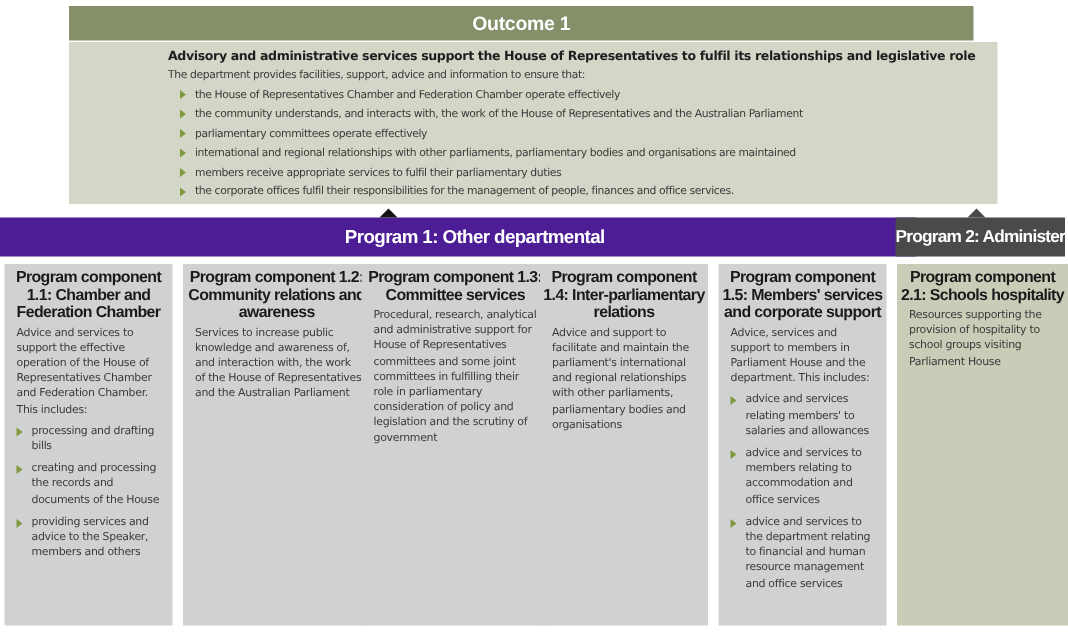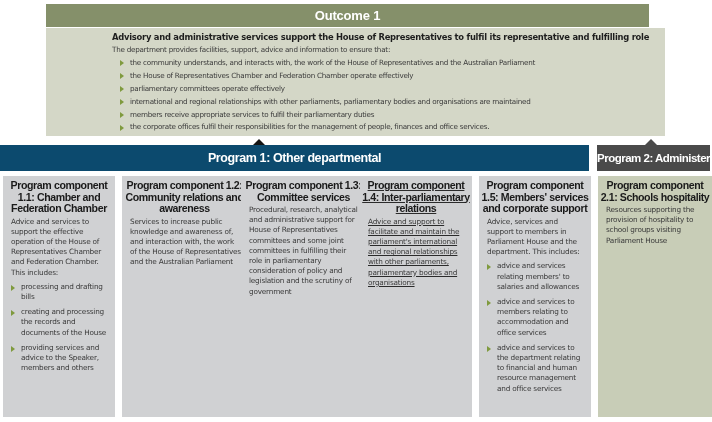--- a/index.html
+++ b/index.html
@@ -5,45 +5,45 @@
   html,body{margin:0;padding:0;background:#fff;}
   body{width:712px;height:422px;position:relative;overflow:hidden;font-family:"DejaVu Sans",sans-serif;color:#2b2b2b;}
   .outcome-head{position:absolute;left:46px;top:4px;width:603px;height:23px;background:#85906a;color:#fff;
     font-family:"Liberation Sans",sans-serif;font-weight:bold;font-size:13px;line-height:23px;text-align:center;transform-origin:center;letter-spacing:-0.2px;}
   .outcome-body{position:absolute;left:46px;top:28px;width:619px;height:108px;background:#d4d7c7;}
   .outcome-title{position:absolute;left:66px;top:4px;font-size:8.4px;font-weight:bold;color:#1e1e1e;letter-spacing:-0.25px;white-space:nowrap;}
   .outcome-intro{position:absolute;left:66px;top:17px;font-size:7.2px;color:#3a3a3a;letter-spacing:-0.25px;white-space:nowrap;}
   .outcome-list{position:absolute;left:74px;top:29px;margin:0;padding:0;list-style:none;}
   .outcome-list li{font-size:7.2px;color:#3a3a3a;height:12.9px;line-height:12.9px;white-space:nowrap;letter-spacing:-0.25px;position:relative;padding-left:10px;}
   .bul{position:absolute;left:0;top:50%;width:0;height:0;margin-top:-3px;border-left:4px solid #7f9a3e;border-top:3px solid transparent;border-bottom:3px solid transparent;}
-  .prog1{position:absolute;left:0;top:145px;width:589px;height:26px;background:#0c4a6e;color:#fff;
-    font-family:"Liberation Sans",sans-serif;font-weight:bold;font-size:12.5px;line-height:26px;text-align:center;letter-spacing:-0.4px;}
+  .prog1{position:absolute;left:0;top:145px;width:589px;height:26px;background:#4c1d95;color:#fff;
+    font-family:"Liberation Sans",sans-serif;font-weight:bold;font-size:12.5px;line-height:26px;text-align:center;letter-spacing:-0.4px;padding-left:22px;}
   .prog2{position:absolute;left:597px;top:145px;width:113px;height:26px;background:#4a4a4a;color:#fff;
     font-family:"Liberation Sans",sans-serif;font-weight:bold;font-size:11.5px;line-height:26px;text-align:center;letter-spacing:-0.5px;white-space:nowrap;}
   .arrow{position:absolute;top:-6px;width:0;height:0;border-left:6px solid transparent;border-right:6px solid transparent;}
   .prog1 .arrow{left:253px;border-bottom:6px solid #141414;}
   .prog2 .arrow{left:48px;border-bottom:6px solid #4a4a4a;}
   .col{position:absolute;top:176px;height:241px;background:#d0d1d3;}
   .col.green{background:#c8cdb7;}
   .col-title{font-family:"Liberation Sans",sans-serif;font-weight:bold;font-size:10.6px;line-height:11.5px;text-align:center;color:#1a1a1a;margin-top:4px;letter-spacing:-0.4px;padding:0 2px;}
   .col-desc{font-size:7.3px;line-height:10.2px;color:#3a3a3a;padding:2px 6px 0 8px;letter-spacing:-0.2px;}
   .col-list{list-style:none;margin:4px 0 0 0;padding:0 4px 0 8px;}
   .col-list li{font-size:7.3px;line-height:10.2px;color:#3a3a3a;position:relative;padding-left:10px;margin-bottom:5px;letter-spacing:-0.2px;}
   .col-list li .bul{top:6px;margin-top:-3px;}
 </style>
 </head>
 <body>
 
 <div class="outcome-head">Outcome 1</div>
 <div class="outcome-body">
-  <div class="outcome-title">Advisory and administrative services support the House of Representatives to fulfil its representative and fulfilling role</div>
+  <div class="outcome-title">Advisory and administrative services support the House of Representatives to fulfil its relationships and legislative role</div>
   <div class="outcome-intro">The department provides facilities, support, advice and information to ensure that:</div>
   <ul class="outcome-list">
+    <li><span class="bul"></span><span>the House of Representatives Chamber and Federation Chamber operate effectively</span></li>
     <li><span class="bul"></span><span>the community understands, and interacts with, the work of the House of Representatives and the Australian Parliament</span></li>
-    <li><span class="bul"></span><span>the House of Representatives Chamber and Federation Chamber operate effectively</span></li>
     <li><span class="bul"></span><span>parliamentary committees operate effectively</span></li>
     <li><span class="bul"></span><span>international and regional relationships with other parliaments, parliamentary bodies and organisations are maintained</span></li>
     <li><span class="bul"></span><span>members receive appropriate services to fulfil their parliamentary duties</span></li>
     <li><span class="bul"></span><span>the corporate offices fulfil their responsibilities for the management of people, finances and office services.</span></li>
   </ul>
 </div>
 
 <div class="prog1">
   <span class="arrow"></span>
   <span>Program 1: Other departmental</span>
@@ -66,21 +66,21 @@
 <div class="col" style="left:122px;width:125px;">
   <div class="col-title">Program component 1.2: Community relations and awareness</div>
   <div class="col-desc">Services to increase public knowledge and awareness of, and interaction with, the work of the House of Representatives and the Australian Parliament</div>
 </div>
 
 <div class="col" style="left:241px;width:125px;">
   <div class="col-title">Program component 1.3: Committee services</div>
   <div class="col-desc">Procedural, research, analytical and administrative support for House of Representatives committees and some joint committees in fulfilling their role in parliamentary consideration of policy and legislation and the scrutiny of government</div>
 </div>
 
-<div class="col" style="left:360px;width:112px;text-decoration:underline;">
+<div class="col" style="left:360px;width:112px;">
   <div class="col-title">Program component 1.4: Inter-parliamentary relations</div>
   <div class="col-desc">Advice and support to facilitate and maintain the parliament's international and regional relationships with other parliaments, parliamentary bodies and organisations</div>
 </div>
 
 <div class="col" style="left:479px;width:112px;">
   <div class="col-title">Program component 1.5: Members' services and corporate support</div>
   <div class="col-desc">Advice, services and support to members in Parliament House and the department. This includes:</div>
   <ul class="col-list">
     <li><span class="bul"></span><span>advice and services relating members' to salaries and allowances</span></li>
     <li><span class="bul"></span><span>advice and services to members relating to accommodation and office services</span></li>

